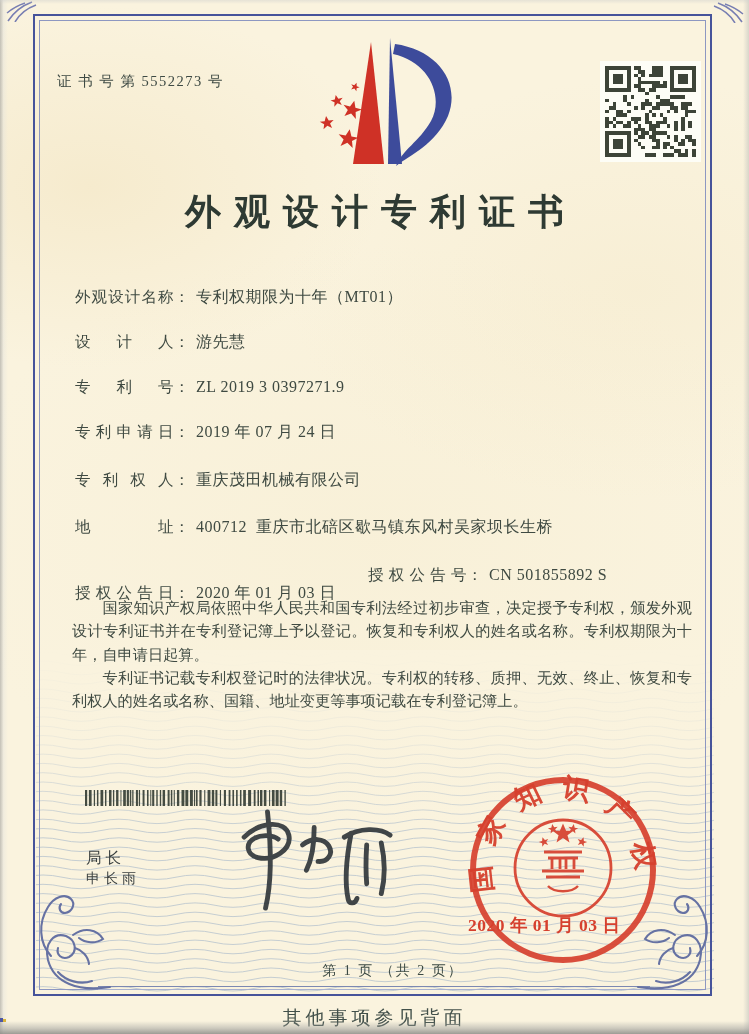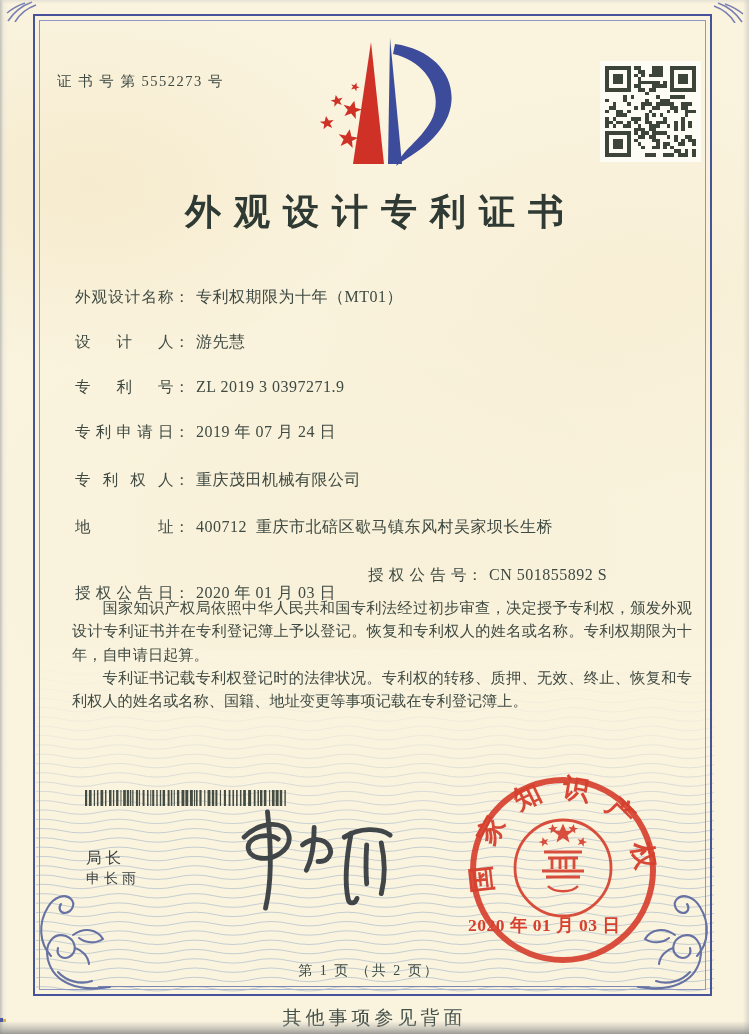--- a/index.html
+++ b/index.html
@@ -43,21 +43,21 @@
     color:#3a4040;font-family:"Liberation Sans","DejaVu Sans",sans-serif;z-index:3;margin-top:12px;}
   .signer-name{position:absolute;left:86px;top:870px;font-size:14px;letter-spacing:4px;
     color:#3a4040;font-family:"Liberation Sans","DejaVu Sans",sans-serif;z-index:3;}
   .sig{position:absolute;left:205px;top:806px;width:195px;height:107px;z-index:5;}
   .seal{position:absolute;left:460px;top:770px;width:208px;height:208px;z-index:6;}
   .seal-date{position:absolute;left:468px;top:913px;font-size:17.5px;font-weight:700;
     color:#d6402e;white-space:pre;letter-spacing:.5px;z-index:7;}
   .panel-line{position:absolute;left:98px;top:986px;width:552px;height:4px;z-index:3;
     border-top:1.6px solid #7c88b2;border-bottom:1px solid #a9b2cf;box-sizing:border-box;}
   .flr{position:absolute;z-index:4;}
-  .page-num{position:absolute;left:19px;width:700px;top:962px;text-align:center;
+  .page-num{position:absolute;left:43px;width:700px;top:962px;text-align:center;
     font-size:14px;letter-spacing:2px;color:#3c4a44;white-space:pre;z-index:4;}
   .back-note{position:absolute;left:0;right:0;top:1005px;text-align:center;
     font-size:19px;letter-spacing:4px;color:#42504a;z-index:4;}
   .scb{position:absolute;z-index:1;}
   .edge-left{position:absolute;left:0;top:0;width:8px;height:100%;z-index:9;pointer-events:none;
     background:linear-gradient(90deg, rgba(165,165,161,.65), rgba(226,226,222,.4) 45%, rgba(255,255,255,0));}
   .edge-right{position:absolute;right:0;top:0;width:6px;height:100%;z-index:9;pointer-events:none;
     background:linear-gradient(270deg, rgba(190,190,186,.55), rgba(255,255,255,0));}
   .edge-bottom{position:absolute;left:0;bottom:0;width:100%;height:13px;z-index:9;pointer-events:none;
     background:linear-gradient(180deg, rgba(255,255,255,0), rgba(168,168,164,.55) 55%, rgba(140,140,136,.85));}

